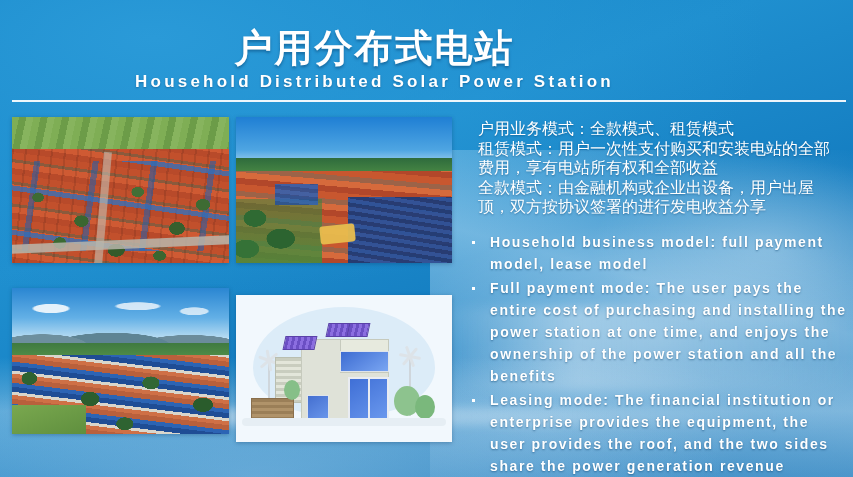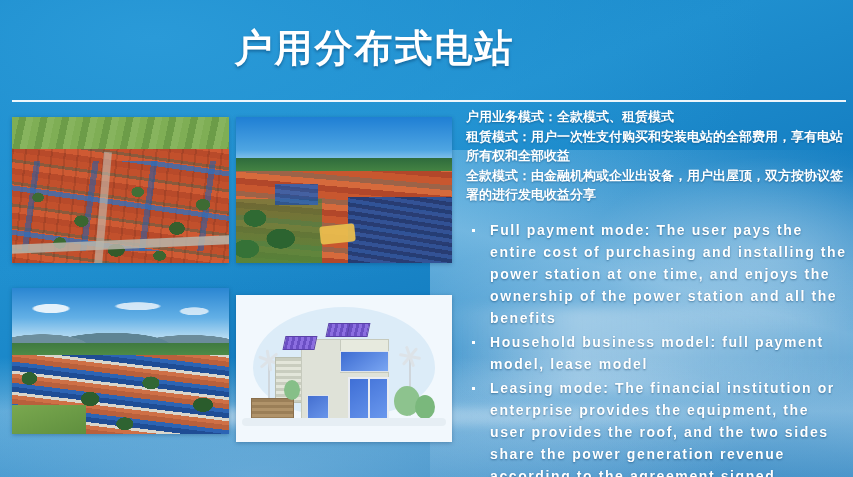--- a/index.html
+++ b/index.html
@@ -194,23 +194,23 @@
   .p4-t1{left:15%;top:45%;}
   .p4-t2{left:80%;top:42%;}
   .p4-blade{position:absolute;width:22px;height:3px;background:#dde3e8;border-radius:2px;}
   .p4-tree{position:absolute;border-radius:50%;background:#8dc38e;}
   .p4-tr1{left:73%;top:62%;width:26px;height:30px;}
   .p4-tr2{left:83%;top:68%;width:20px;height:24px;background:#7ab87c;}
   .p4-tr3{left:22%;top:58%;width:16px;height:20px;background:#86bf88;}
 
   
   .copy{position:absolute;left:466px;top:107px;width:382px;}
-  .cn-block{color:#ffffff;font-size:13px;line-height:19.5px;font-weight:bold;
+  .cn-block{color:#ffffff;font-size:16px;line-height:19.5px;font-weight:normal;
     font-family:"DejaVu Sans","Liberation Sans",sans-serif;
-    text-shadow:0 1px 2px rgba(0,55,100,.45);margin:0;}
+    text-shadow:0 1px 2px rgba(0,55,100,.45);margin:12px;}
   .cn-block p{margin:0;}
   .bullets{margin:14px 0 0 0;padding:0;list-style:none;}
   .bullets li{
     position:relative;padding-left:24px;margin-bottom:2px;
     color:#ffffff;font-size:14px;line-height:22px;font-weight:bold;
     letter-spacing:1.6px;
     text-shadow:0 1px 2px rgba(0,55,100,.50);
   }
   .bullets li:before{
     content:"";position:absolute;left:6px;top:10px;width:3px;height:3px;
@@ -220,20 +220,21 @@
 </head>
 <body>
 
 <div class="slide">
 
   <div class="sky-wash"></div>
   <div class="sky-bottom"></div>
 
   <div class="header">
     <h1 class="title-cn">户用分布式电站</h1>
+    <div class="title-en">Household Distributed Solar Power Station</div>
   </div>
   <div class="header-rule"></div>
 
   <div class="photo" id="photo-village-aerial">
     <div class="ph-inner">
       <div class="p1-sky"></div>
       <div class="p1-fields"></div>
       <div class="p1-roofs"></div>
       <div class="p1-blue"></div>
       <div class="p1-trees"></div>
@@ -297,19 +298,19 @@
     </div>
   </div>
 
   <div class="copy">
     <div class="cn-block">
       <p>户用业务模式：全款模式、租赁模式</p>
       <p>租赁模式：用户一次性支付购买和安装电站的全部费用，享有电站所有权和全部收益</p>
       <p>全款模式：由金融机构或企业出设备，用户出屋顶，双方按协议签署的进行发电收益分享</p>
     </div>
     <ul class="bullets">
+      <li>Household business model: full payment model, lease model</li>
       <li>Full payment mode: The user pays the entire cost of purchasing and installing the power station at one time, and enjoys the ownership of the power station and all the benefits</li>
-      <li>Household business model: full payment model, lease model</li>
       <li>Leasing mode: The financial institution or enterprise provides the equipment, the user provides the roof, and the two sides share the power generation revenue according to the agreement signed</li>
     </ul>
   </div>
 
 </div>
 
 </body></html>

